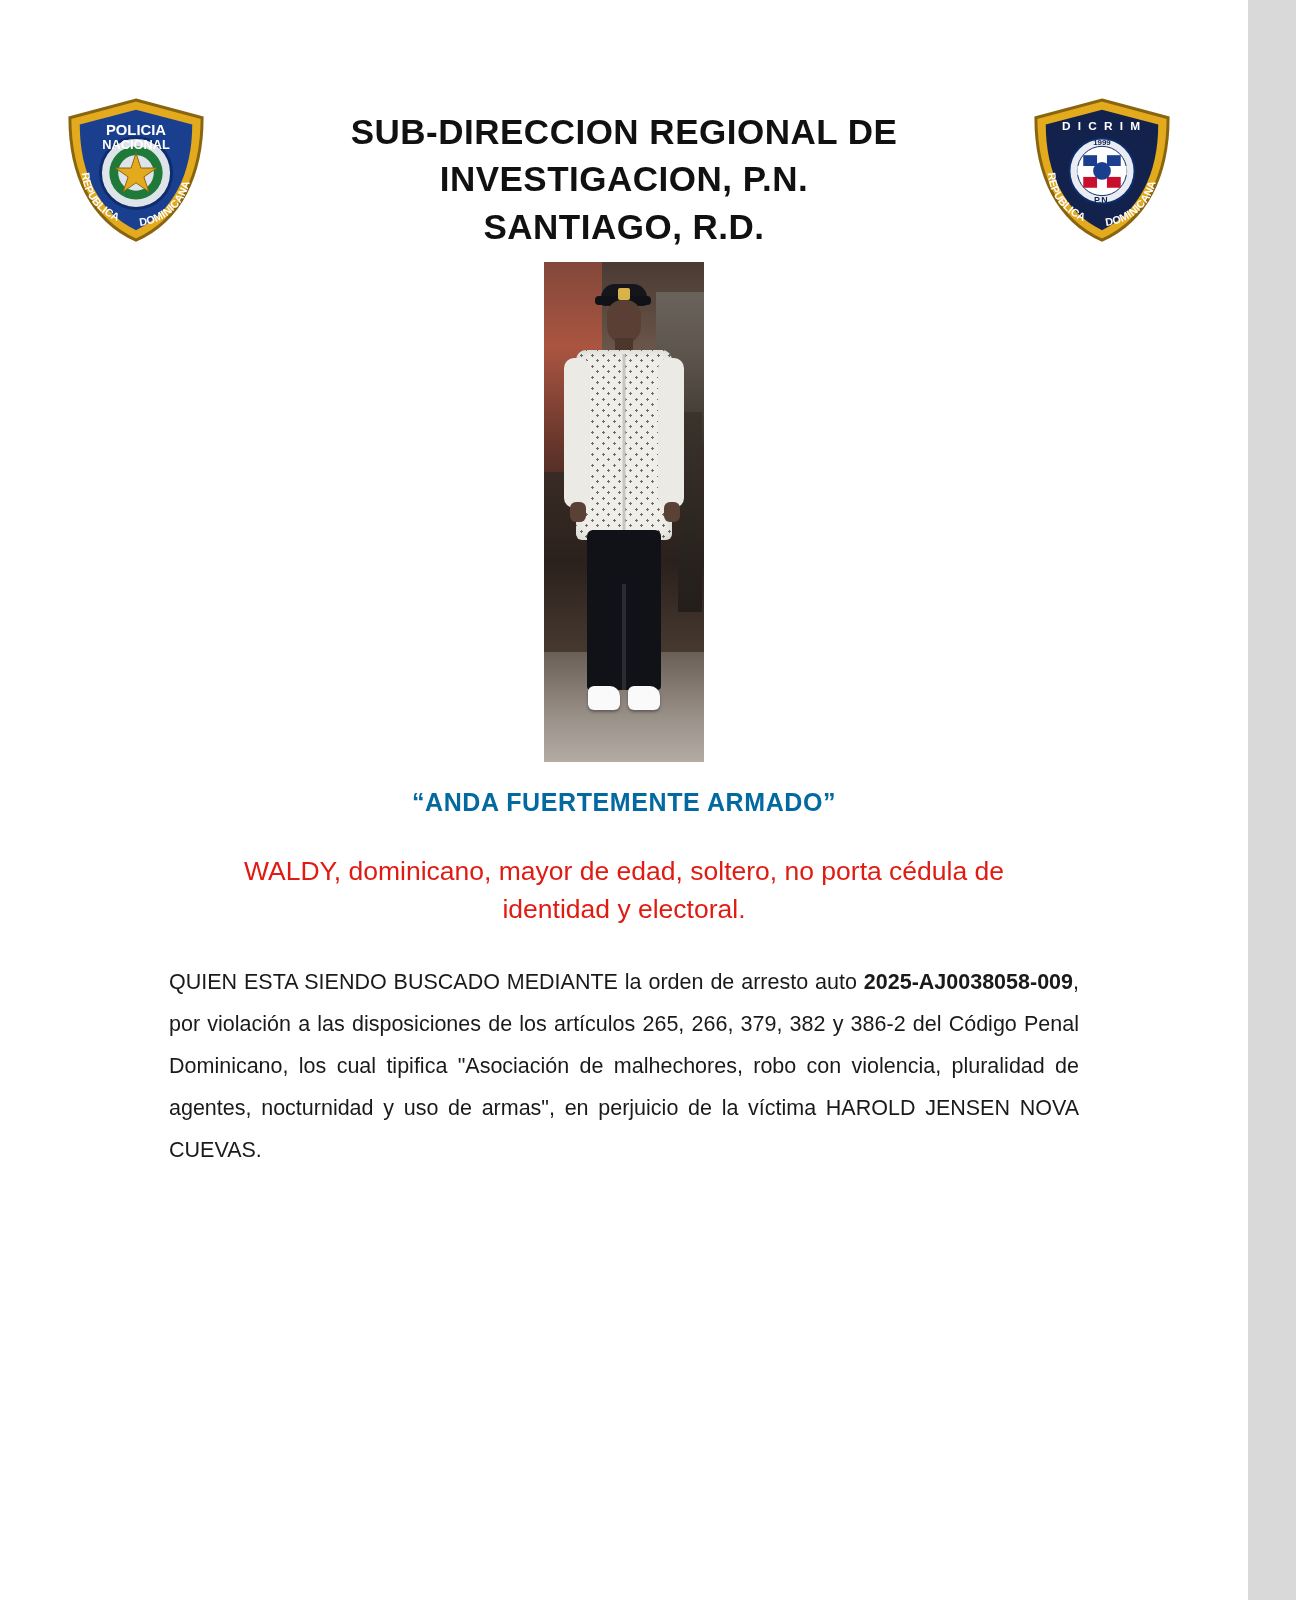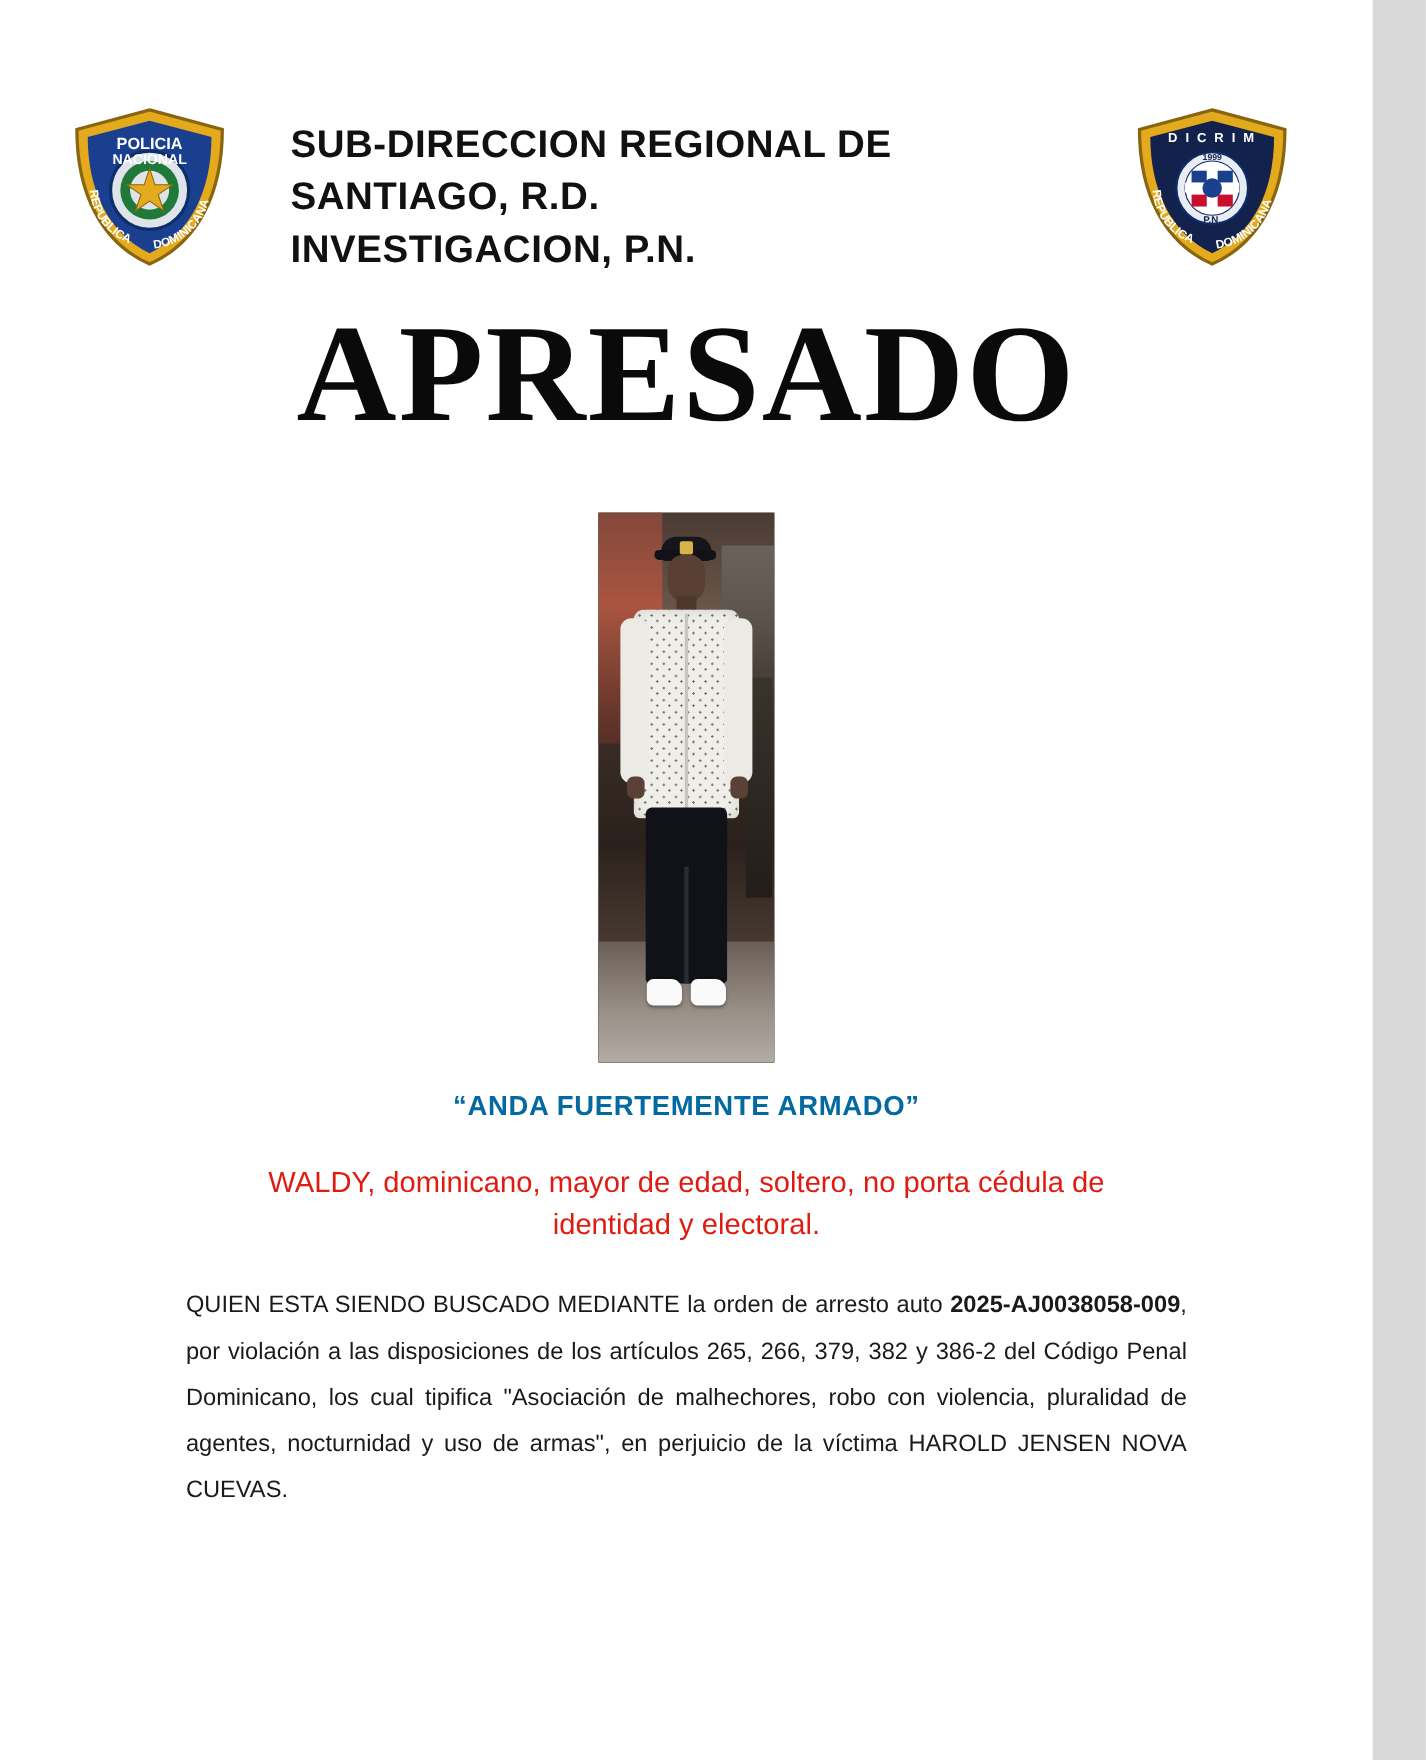--- a/index.html
+++ b/index.html
@@ -46,20 +46,21 @@
   .crest.right { right: 72px; text-decoration: underline; }
 
   .crest svg { display: block; width: 100%; height: 100%; }
 
   .header-title {
     position: absolute;
     left: 50%;
     top: 108px;
     transform: translateX(-50%);
     width: 720px;
+    text-align: center;
     font-family: "Liberation Sans", sans-serif;
     font-weight: bold;
     font-size: 35px;
     line-height: 1.35;
     letter-spacing: 0.5px;
     color: #111;
   }
 
   
   .apresado {
@@ -231,22 +232,22 @@
         </text>
         <path id="lpArc2" d="M75 132 A58 58 0 0 0 131 72" fill="none"></path>
         <text font-family="Liberation Sans, sans-serif" font-size="11" font-weight="bold" fill="#ffffff">
           <textPath href="#lpArc2" startOffset="4">DOMINICANA</textPath>
         </text>
       </svg>
     </div>
 
     <div class="header-title">
       <div>SUB-DIRECCION REGIONAL DE</div>
+      <div>INVESTIGACION, P.N.</div>
       <div>SANTIAGO, R.D.</div>
-      <div>INVESTIGACION, P.N.</div>
     </div>
 
     <div class="crest right">
       <svg viewBox="0 0 150 150" xmlns="http://www.w3.org/2000/svg">
         <path d="M75 4 L142 22 C142 80 120 126 75 146 C30 126 8 80 8 22 Z" fill="#e3aa1d" stroke="#8a6510" stroke-width="3"></path>
         <path d="M75 14 L132 29 C132 78 113 118 75 136 C37 118 18 78 18 29 Z" fill="#12224d"></path>
         <text x="75" y="34" font-family="Liberation Sans, sans-serif" font-size="12" font-weight="bold" fill="#ffffff" letter-spacing="2" text-anchor="middle">D I C R I M</text>
         <circle cx="75" cy="76" r="33" fill="#e9ecf2" stroke="#0d2d6b" stroke-width="2"></circle>
         <circle cx="75" cy="76" r="25" fill="#ffffff" stroke="#0d2d6b" stroke-width="1"></circle>
         <rect x="56" y="60" width="38" height="11" fill="#1b3f8f"></rect>
@@ -261,21 +262,20 @@
           <textPath href="#rpArc" startOffset="4">REPUBLICA</textPath>
         </text>
         <path id="rpArc2" d="M75 132 A58 58 0 0 0 131 72" fill="none"></path>
         <text font-family="Liberation Sans, sans-serif" font-size="11" font-weight="bold" fill="#ffffff">
           <textPath href="#rpArc2" startOffset="4">DOMINICANA</textPath>
         </text>
       </svg>
     </div>
   </div>
 
-  <div class="apresado">APRESADO</div>
 
   <div class="photo-wrap">
     <div class="photo">
       <div class="ph-bg"></div>
       <div class="ph-floor"></div>
       <div class="fig-bystander"></div>
       <div class="fig">
         <div class="fig-hat"></div>
         <div class="fig-logo"></div>
         <div class="fig-head"></div>

